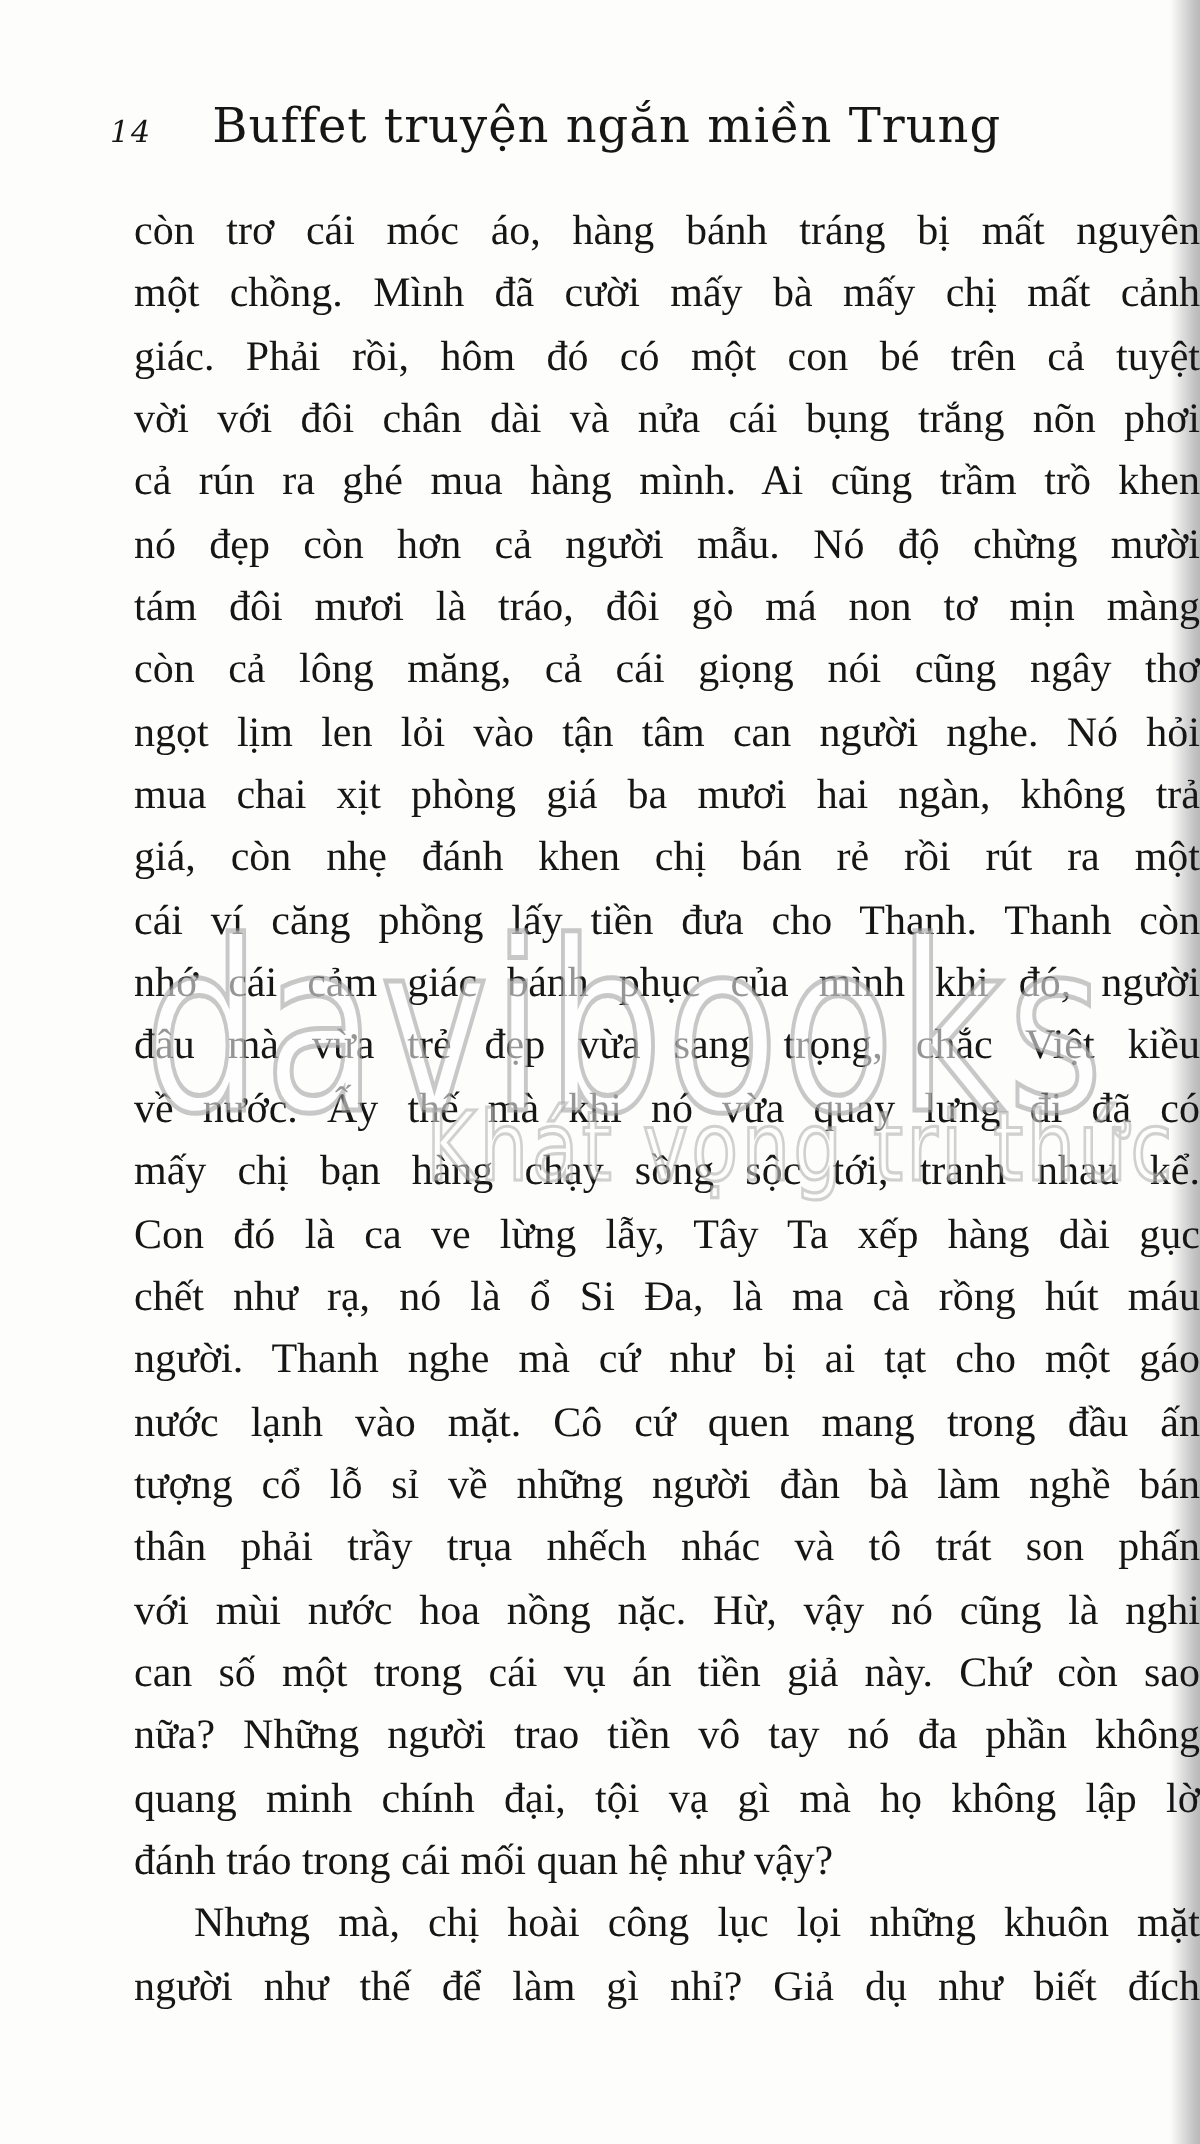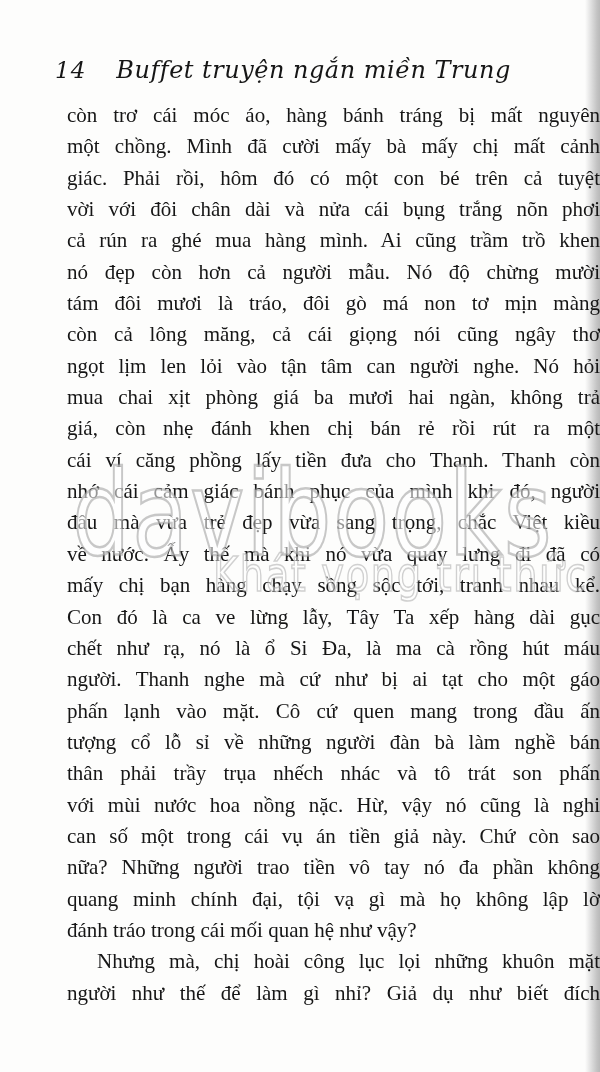--- a/index.html
+++ b/index.html
@@ -25,26 +25,26 @@
     background:linear-gradient(to right, rgba(195,195,195,0) 0%, #dcdcdc 45%, var(--edge_shadow) 80%, #b9b9b9 100%);
   }
   
   .head{
     position:absolute;left:55px;top:34px;width:500px;
     display:flex;align-items:baseline;
     color:var(--ink);
   }
   .pnum{
     font-family:"DejaVu Serif", serif;
-    font-style:italic;font-size:23px;letter-spacing:1px;margin-top:23px;
+    font-style:italic;font-size:15px;letter-spacing:1px;margin-top:23px;
   }
   .ptitle{
     margin-left:30px;
     font-family:"DejaVu Serif", serif;
-    font-style:italic;font-size:24px;letter-spacing:0.5px;
+    font-size:24px;letter-spacing:0.5px;
     white-space:nowrap;
   }
   
   .text{
     position:absolute;left:67px;top:100px;width:533px;
     font-size:21px;line-height:31.35px;color:var(--ink);
     z-index:1;
   }
   .line{
     text-align:justify;
@@ -99,21 +99,21 @@
       <div class="line">mua chai xịt phòng giá ba mươi hai ngàn, không trả</div>
       <div class="line">giá, còn nhẹ đánh khen chị bán rẻ rồi rút ra một</div>
       <div class="line">cái ví căng phồng lấy tiền đưa cho Thanh. Thanh còn</div>
       <div class="line">nhớ cái cảm giác bánh phục của mình khi đó, người</div>
       <div class="line">đâu mà vừa trẻ đẹp vừa sang trọng, chắc Việt kiều</div>
       <div class="line">về nước. Ấy thế mà khi nó vừa quay lưng đi đã có</div>
       <div class="line">mấy chị bạn hàng chạy sồng sộc tới, tranh nhau kể.</div>
       <div class="line">Con đó là ca ve lừng lẫy, Tây Ta xếp hàng dài gục</div>
       <div class="line">chết như rạ, nó là ổ Si Đa, là ma cà rồng hút máu</div>
       <div class="line">người. Thanh nghe mà cứ như bị ai tạt cho một gáo</div>
-      <div class="line">phấn lạnh vào mặt. Cô cứ quen mang trong đầu ấn</div>
+      <div class="line">nước lạnh vào mặt. Cô cứ quen mang trong đầu ấn</div>
       <div class="line">tượng cổ lỗ sỉ về những người đàn bà làm nghề bán</div>
       <div class="line">thân phải trầy trụa nhếch nhác và tô trát son phấn</div>
       <div class="line">với mùi nước hoa nồng nặc. Hừ, vậy nó cũng là nghi</div>
       <div class="line">can số một trong cái vụ án tiền giả này. Chứ còn sao</div>
       <div class="line">nữa? Những người trao tiền vô tay nó đa phần không</div>
       <div class="line">quang minh chính đại, tội vạ gì mà họ không lập lờ</div>
       <div class="line flush">đánh tráo trong cái mối quan hệ như vậy?</div>
       <div class="line indent">Nhưng mà, chị hoài công lục lọi những khuôn mặt</div>
       <div class="line">người như thế để làm gì nhỉ? Giả dụ như biết đích</div>
     </main>

